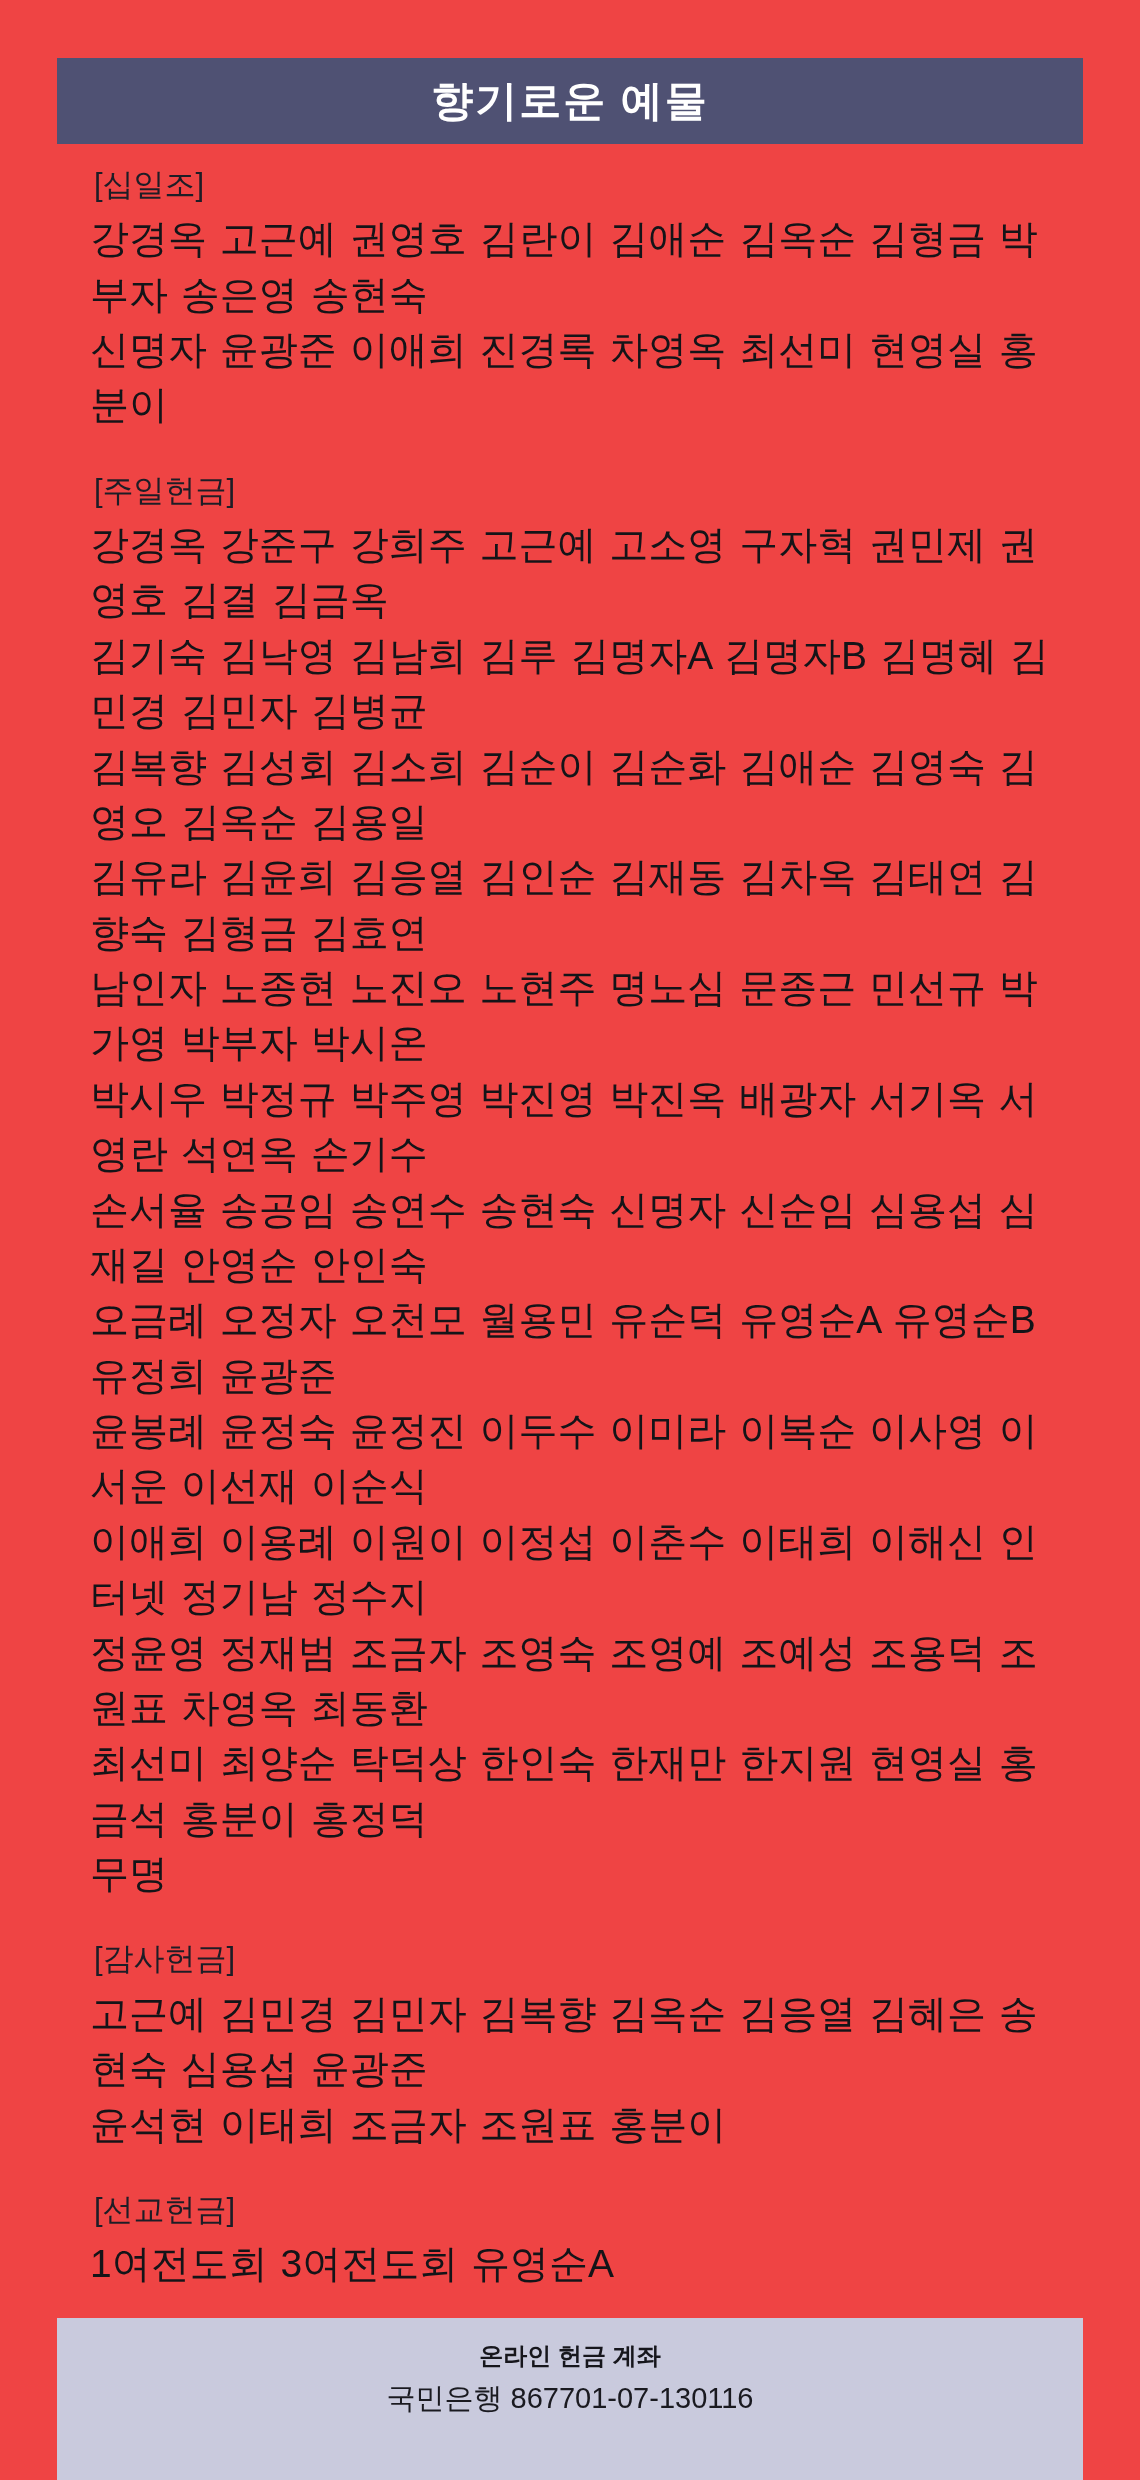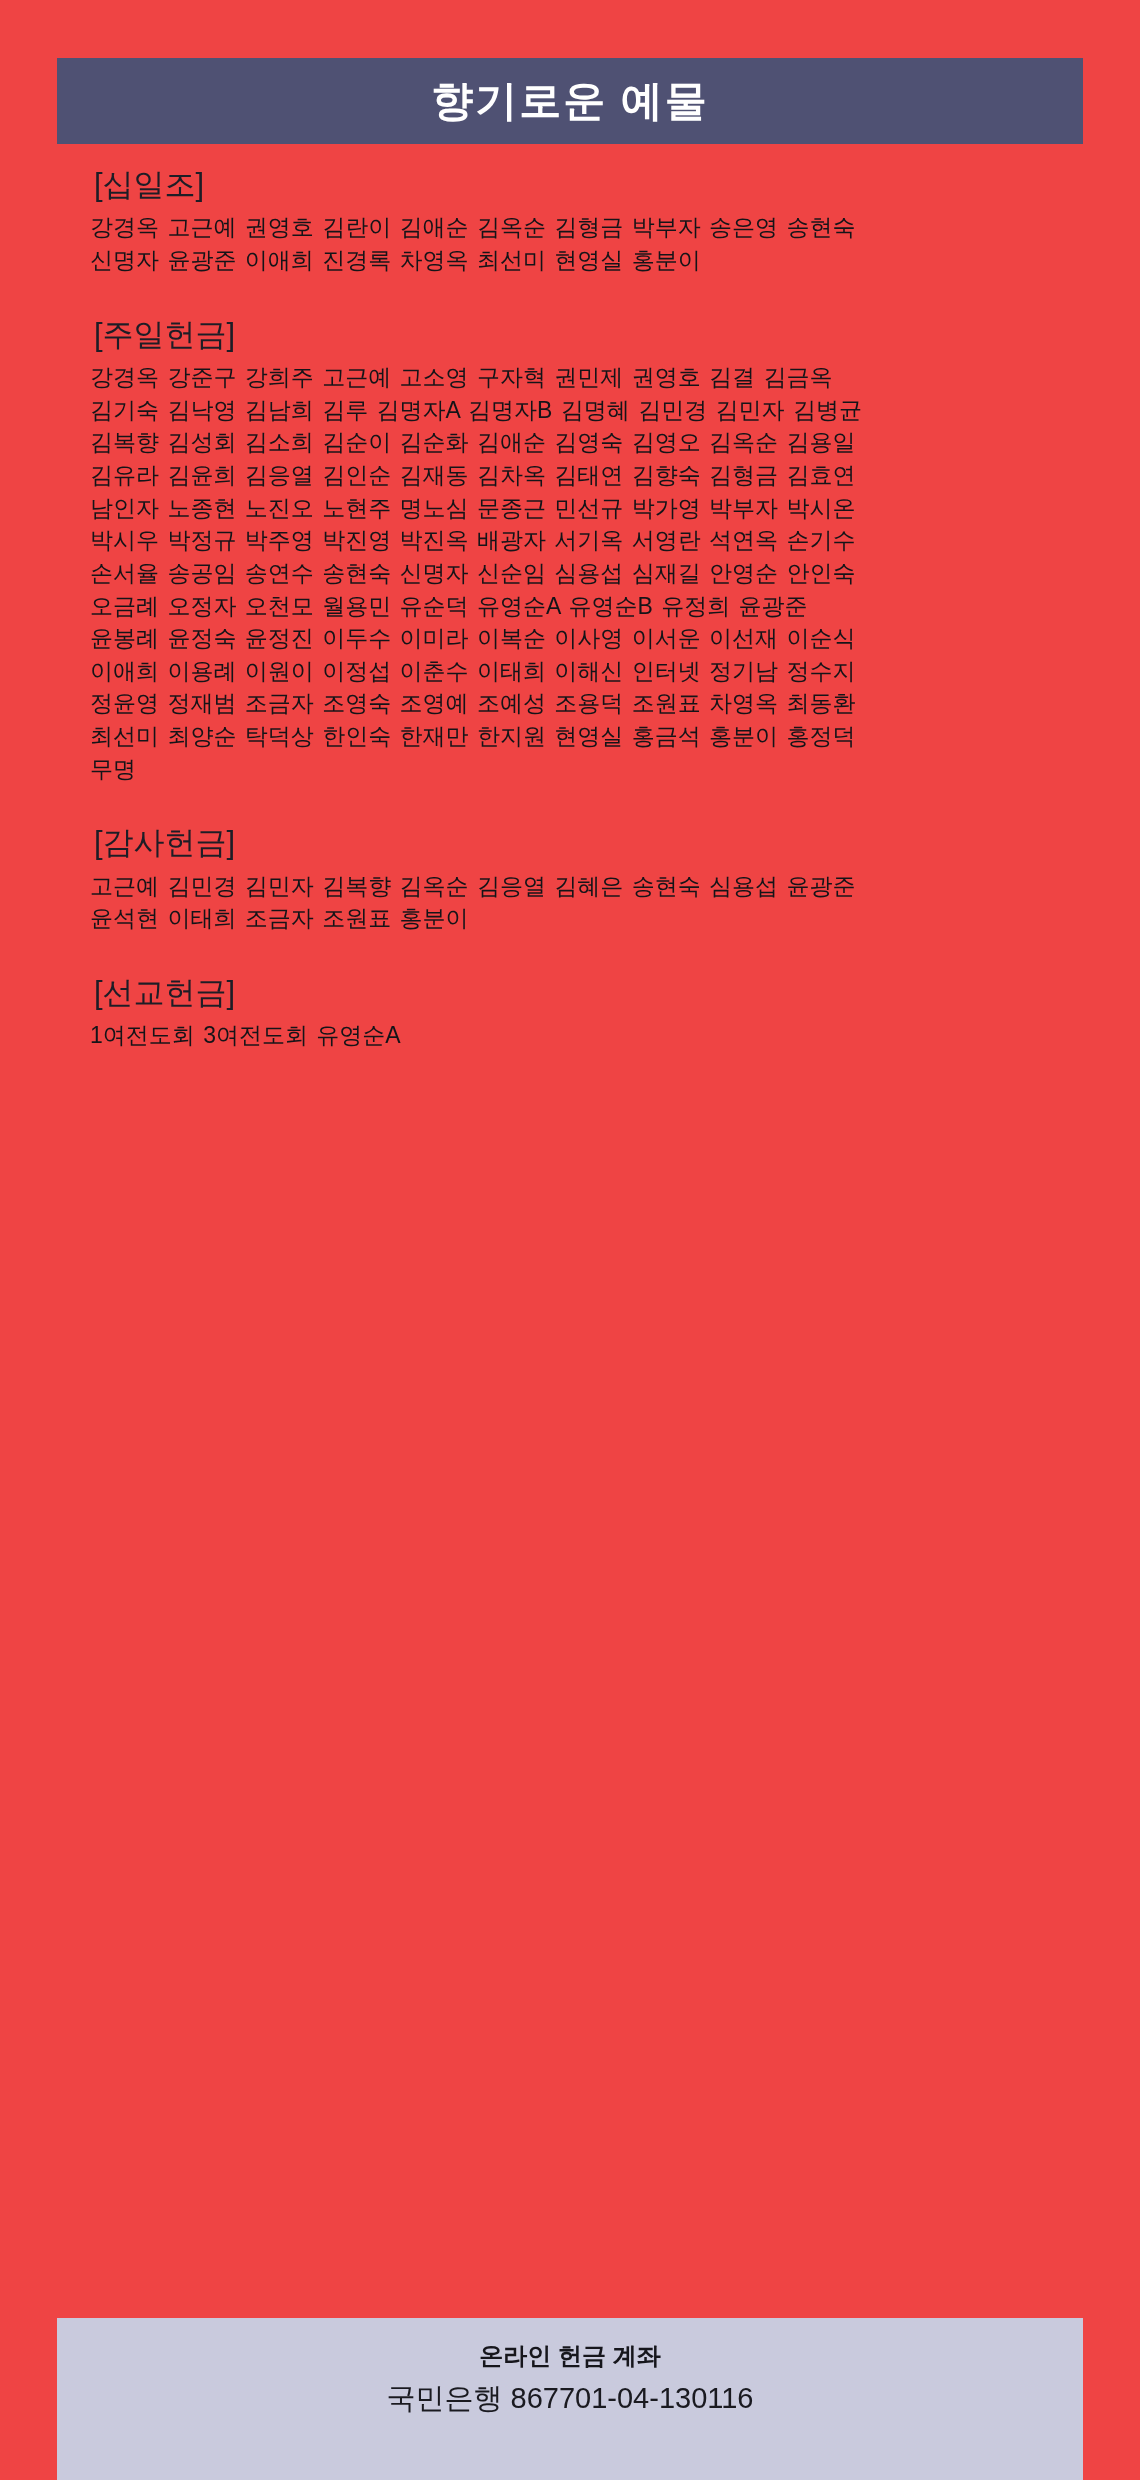--- a/index.html
+++ b/index.html
@@ -54,21 +54,21 @@
     margin-bottom: 0;
   }
   .section-title {
     font-size: 31px;
     color: #1d1d26;
     margin: 0 0 6px 4px;
     line-height: 1.3;
     font-weight: normal;
   }
   .section-body {
-    font-size: 23px;
+    font-size: 39px;
     color: #141418;
     line-height: 1.42;
     margin: 0;
     word-spacing: 2px;
     white-space: pre-wrap;
   }
   
   .footer-band {
     position: absolute;
     left: 57px;
@@ -136,16 +136,16 @@
 
     <div class="section">
       <div class="section-title">[선교헌금]</div>
       <div class="section-body">1여전도회 3여전도회 유영순A</div>
     </div>
 
   </div>
 
   <div class="footer-band">
     <div class="footer-title">온라인 헌금 계좌</div>
-    <div class="footer-line">국민은행 867701-04-130116</div>
+    <div class="footer-line">국민은행 867701-07-130116</div>
   </div>
 
 </div>
 
 </body></html>

